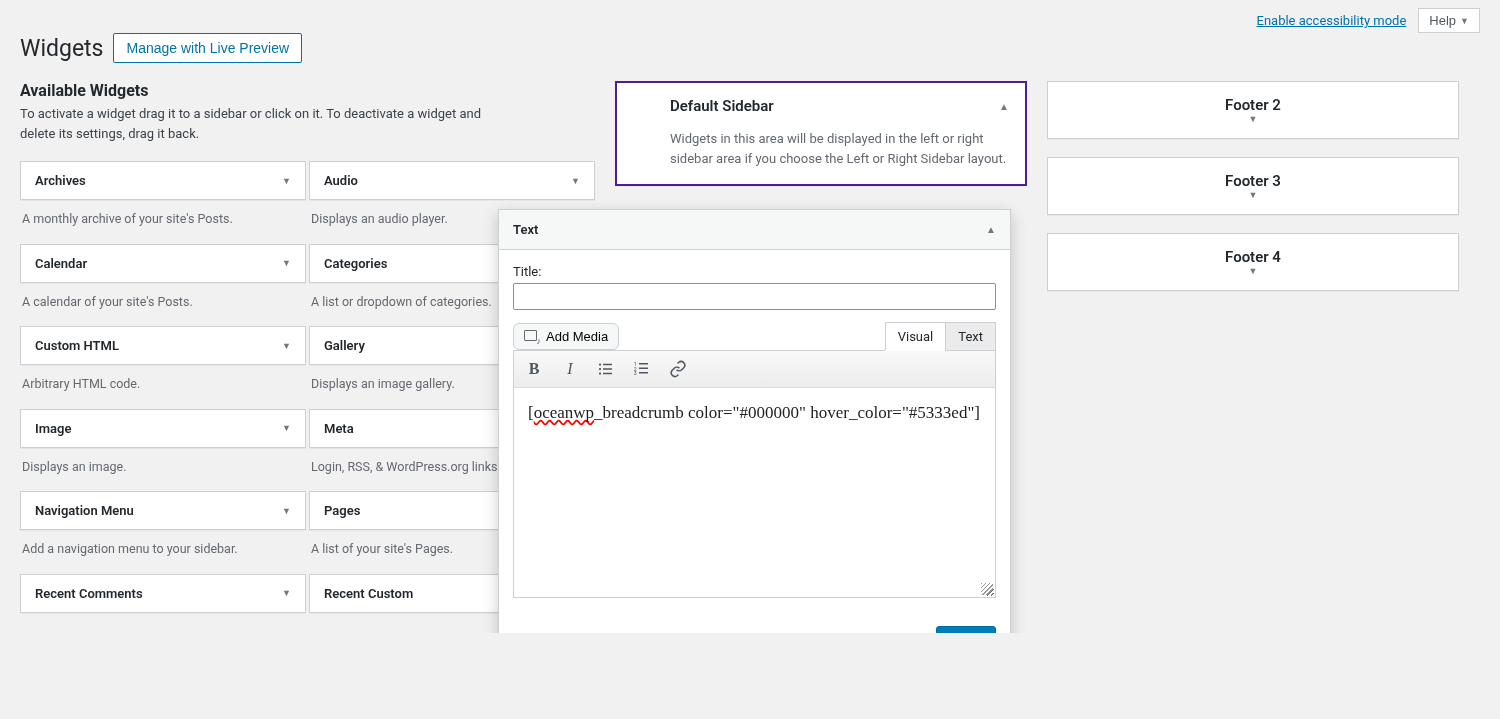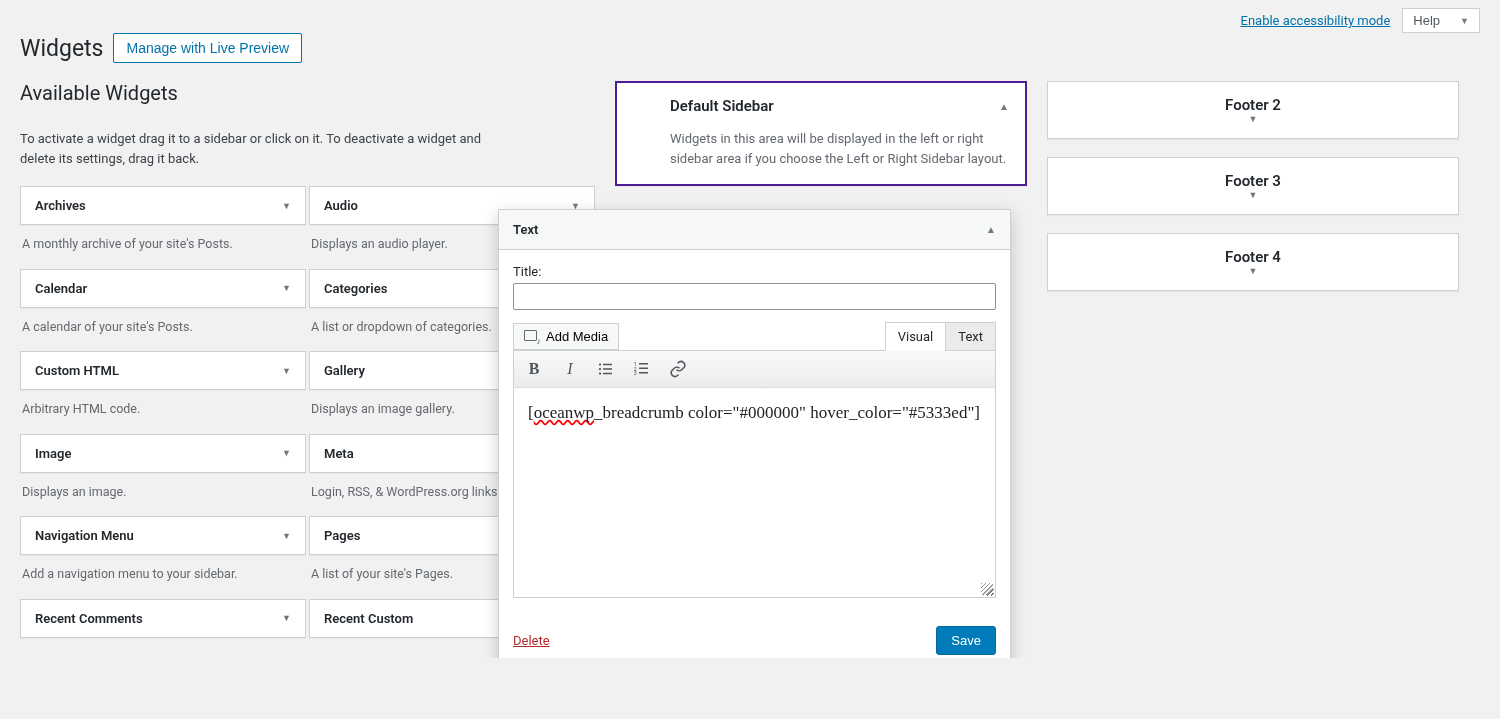--- a/index.html
+++ b/index.html
@@ -1,29 +1,29 @@
 <!DOCTYPE html>
 <html><head>
 <meta charset="utf-8">
 <style>
 * { box-sizing: border-box; margin: 0; padding: 0; }
 body { font-family: -apple-system, BlinkMacSystemFont, "Segoe UI", Roboto, sans-serif; background: #f1f1f1; color: #23282d; font-size: 13px; }
 .wrap { padding: 0 20px 20px; }
 .top-bar { display: flex; justify-content: flex-end; align-items: center; gap: 12px; padding: 8px 20px 0; }
 .accessibility-link { color: #0073aa; text-decoration: underline; font-size: 13px; }
-.help-btn { background: #fff; border: 1px solid #ccd0d4; padding: 4px 10px; font-size: 13px; cursor: pointer; display: flex; align-items: center; gap: 20px; color: #50575e; }
+.help-btn { background: #fff; border: 1px solid #ccd0d4; padding: 4px 10px; font-size: 13px; cursor: pointer; display: flex; align-items: center; gap: 4px; color: #50575e; }
 .help-btn .tri { font-size: 9px; color: #777; }
 .header { display: flex; align-items: center; gap: 10px; margin-bottom: 18px; }
 .page-title { font-size: 23px; font-weight: 400; color: #23282d; }
 .live-preview-btn { border: 1px solid #0073aa; color: #0073aa; background: #fff; padding: 6px 12px; font-size: 14px; cursor: pointer; border-radius: 2px; }
 .columns { display: flex; gap: 20px; align-items: flex-start; }
 .col-left { width: 575px; flex-shrink: 0; }
 .col-mid { width: 412px; flex-shrink: 0; position: relative; }
 .col-right { width: 412px; flex-shrink: 0; }
-.section-title { font-size: 20px; font-weight: 400; margin-bottom: 24px; }
+.section-title { font-size: 16px; font-weight: 700; margin-bottom: 4px; }
 .section-desc { font-size: 13px; color: #3c434a; line-height: 1.5; margin-bottom: 18px; max-width: 480px; }
 .widget-grid { display: grid; grid-template-columns: 1fr 1fr; gap: 12px 3px; }
 .widget-item { }
 .widget-box { background: #fff; border: 1px solid #ccd0d4; padding: 11px 14px; display: flex; justify-content: space-between; align-items: center; cursor: move; box-shadow: 0 1px 1px rgba(0,0,0,0.04); }
 .widget-box .name { font-weight: 600; font-size: 13px; }
 .widget-box .tri { color: #72777c; font-size: 9px; }
 .widget-desc { padding: 10px 2px 4px; font-size: 12.5px; color: #646970; line-height: 1.4; }
 .sidebar-panel { background: #fff; border: 2px solid #4c1d95; margin-bottom: 18px; box-shadow: 0 1px 1px rgba(0,0,0,0.04); padding-left: 37px; }
 .sidebar-header { padding: 14px 16px; display: flex; justify-content: space-between; align-items: flex-start; cursor: pointer; }
 .sidebar-header h3 { font-size: 15px; font-weight: 600; }
@@ -33,21 +33,21 @@
 .collapsed-panel h3 { font-size: 15px; font-weight: 600; }
 .collapsed-panel .tri { color: #72777c; font-size: 9px; }
 .text-widget-overlay { position: absolute; left: -117px; top: 128px; width: 513px; background: #fff; border: 1px solid #ccd0d4; box-shadow: 0 5px 15px rgba(0,0,0,0.2); z-index: 10; }
 .tw-header { background: #f6f7f7; border-bottom: 1px solid #ccd0d4; padding: 12px 14px; display: flex; justify-content: space-between; align-items: center; cursor: pointer; }
 .tw-header .name { font-weight: 600; font-size: 13px; }
 .tw-header .tri { color: #72777c; font-size: 10px; }
 .tw-body { padding: 14px; }
 .tw-label { display: block; font-size: 13px; margin-bottom: 4px; }
 .tw-title-input { width: 100%; border: 1px solid #8c8f94; padding: 5px 8px; font-size: 13px; margin-bottom: 12px; border-radius: 2px; }
 .tw-media-row { display: flex; justify-content: space-between; align-items: center; margin-bottom: 0; }
-.add-media-btn { border: 1px solid #ccd0d4; background: #f6f7f7; padding: 5px 10px; font-size: 13px; cursor: pointer; display: flex; align-items: center; gap: 6px; border-radius: 0; }
+.add-media-btn { border: 1px solid #ccd0d4; background: #f6f7f7; padding: 5px 10px; font-size: 13px; cursor: pointer; display: flex; align-items: center; gap: 6px; border-radius: 6px; }
 .media-icon { width: 16px; height: 14px; position: relative; display: inline-block; }
 .media-icon::before { content: ""; position: absolute; width: 11px; height: 9px; border: 1.5px solid #646970; left: 0; top: 0; border-radius: 1px; }
 .media-icon::after { content: "♪"; position: absolute; right: -1px; bottom: -2px; font-size: 9px; color: #646970; }
 .editor-tabs { display: flex; }
 .editor-tab { border: 1px solid #ccd0d4; background: #f6f7f7; padding: 6px 12px; font-size: 13px; cursor: pointer; margin-left: -1px; }
 .editor-tab.inactive { background: #fff; border-bottom: 1px solid #fff; }
 .editor-tab.active { background: #ebebeb; }
 .editor-toolbar { border: 1px solid #ccd0d4; border-bottom: 1px solid #ddd; background: linear-gradient(#f9f9f9,#ececec); padding: 6px 8px; display: flex; gap: 12px; align-items: center; margin-top: -1px; }
 .tool-btn { width: 24px; height: 24px; display: flex; align-items: center; justify-content: center; cursor: pointer; color: #50575e; font-size: 16px; }
 .tool-btn svg { width: 18px; height: 18px; fill: #50575e; }

